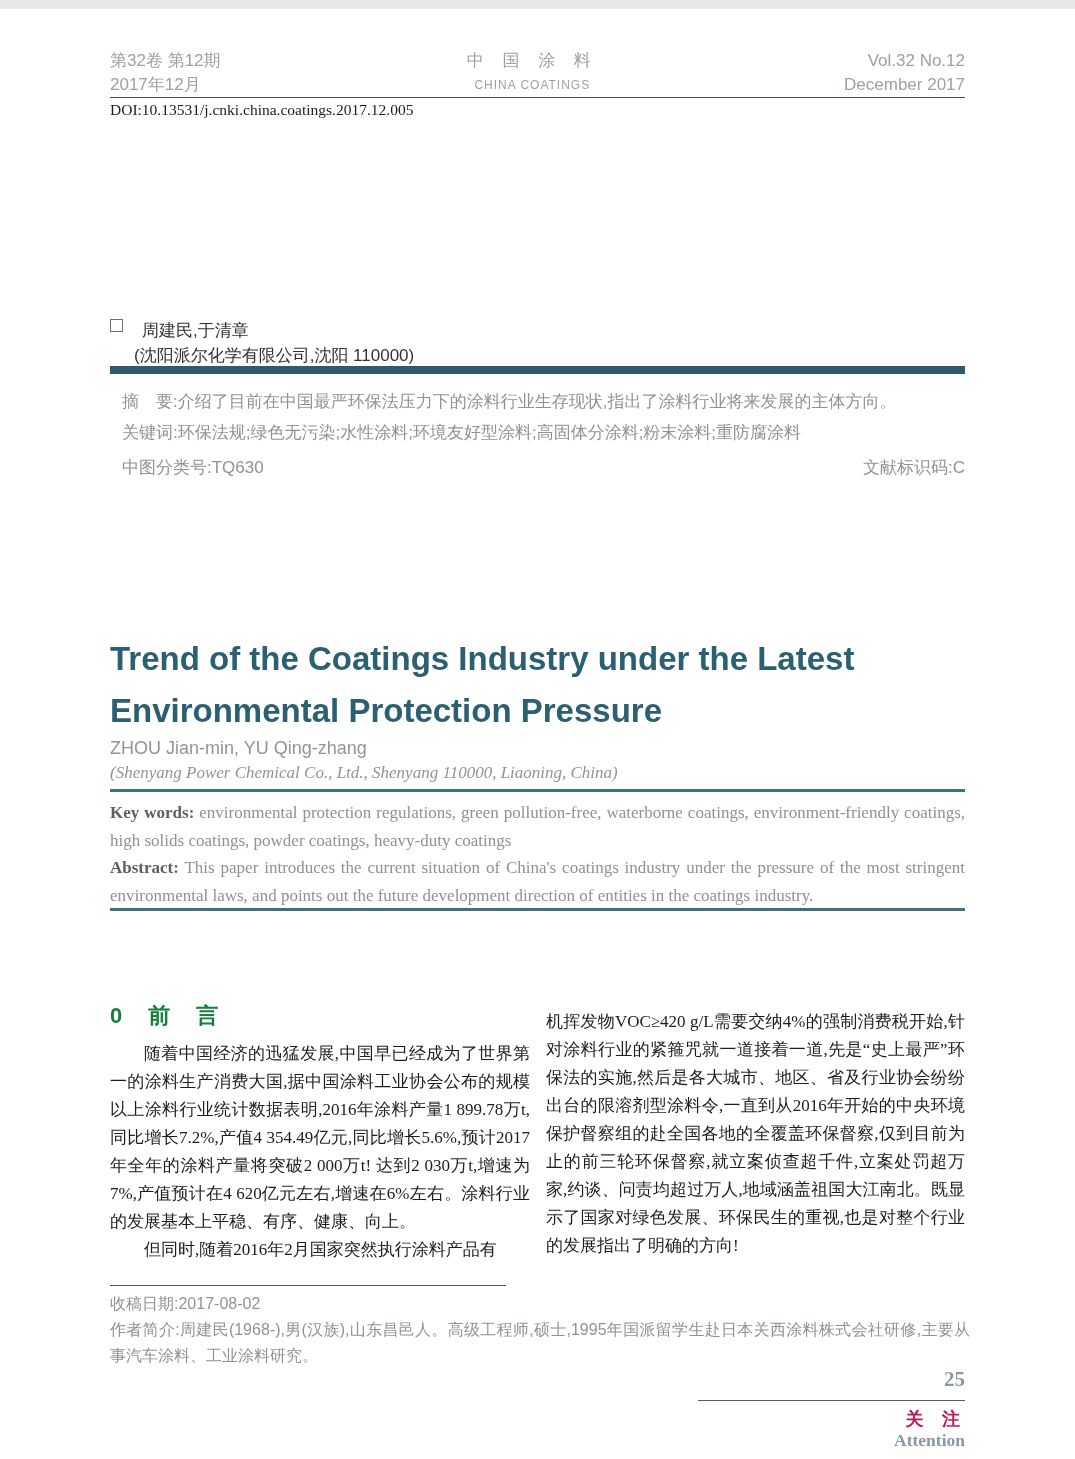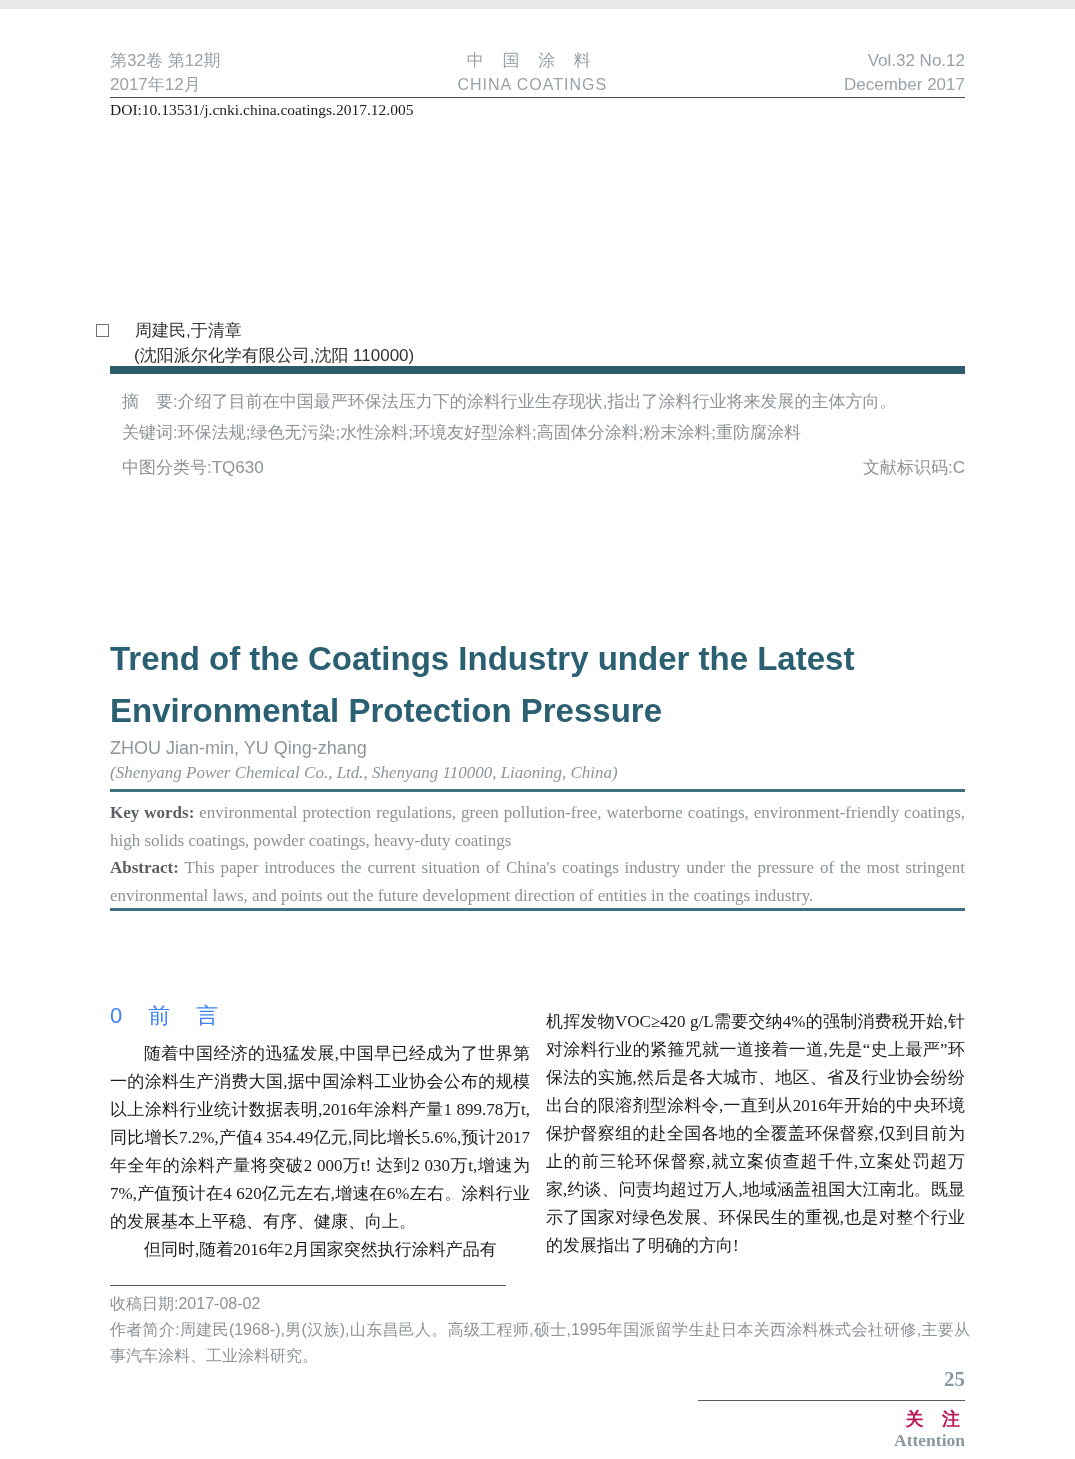--- a/index.html
+++ b/index.html
@@ -14,41 +14,41 @@
   }
   
   .journal-header {
     position:absolute; top:40px; left:110px; width:855px;
     display:flex; justify-content:space-between;
     color:#9aa2a8; font-size:17px; line-height:24px;
   }
   .jh-left  { text-align:left;  }
   .jh-center{ text-align:center; }
   .jh-center .cn { letter-spacing:7px; }
-  .jh-center .en { letter-spacing:1px; font-size:16px; }
+  .jh-center .en { letter-spacing:1px; font-size:12px; }
   .jh-right { text-align:right; }
   .header-rule {
     position:absolute; top:88px; left:110px; width:855px;
     border-top:1px solid #4a4a4a;
   }
   .doi-line {
     position:absolute; top:92px; left:110px;
     font-family:"Liberation Serif", serif;
     font-size:15.5px; color:#1c1c1c;
   }
   
   .title-cn {
     position:absolute; top:231px; left:106px; width:880px;
     font-size:54px; font-weight:800; color:#2b5f72;
     letter-spacing:1px; white-space:nowrap;
     text-shadow:2px 3px 0 rgba(168,208,219,0.55);
   }
   .authors-row {
-    position:absolute; top:310px; left:96px;
-    display:flex; align-items:center; gap:26px;
+    position:absolute; top:310px; left:110px;
+    display:flex; gap:19px;
     font-size:17px; color:#323232;
   }
   .author-square {
     width:13px; height:13px; border:1.5px solid #6f6f6f;
     display:inline-block; flex:none;
   }
   .affiliation-cn {
     position:absolute; top:335px; left:134px;
     font-size:17px; color:#323232;
   }
@@ -98,21 +98,21 @@
   .col {
     position:absolute; top:993px; height:283px; overflow:hidden;
     font-family:"Liberation Serif", serif;
     font-size:17px; line-height:28px; color:#1d1d1d;
     text-align:justify;
   }
   .col-left  { left:110px; width:420px; }
   .col-right { left:546px; width:419px; top:999px; }
   .section-heading {
     font-family:"Liberation Sans", sans-serif;
-    font-size:22px; font-weight:400; color:#3b82f6;
+    font-size:22px; font-weight:700; color:#15803d;
     letter-spacing:2px; margin-bottom:10px;
   }
   .col p.indent { text-indent:2em; }
   
   .footnote-rule {
     position:absolute; top:1276px; left:110px; width:396px;
     border-top:1.5px solid #565656;
   }
   .footnote {
     position:absolute; top:1282px; left:110px; width:860px;

